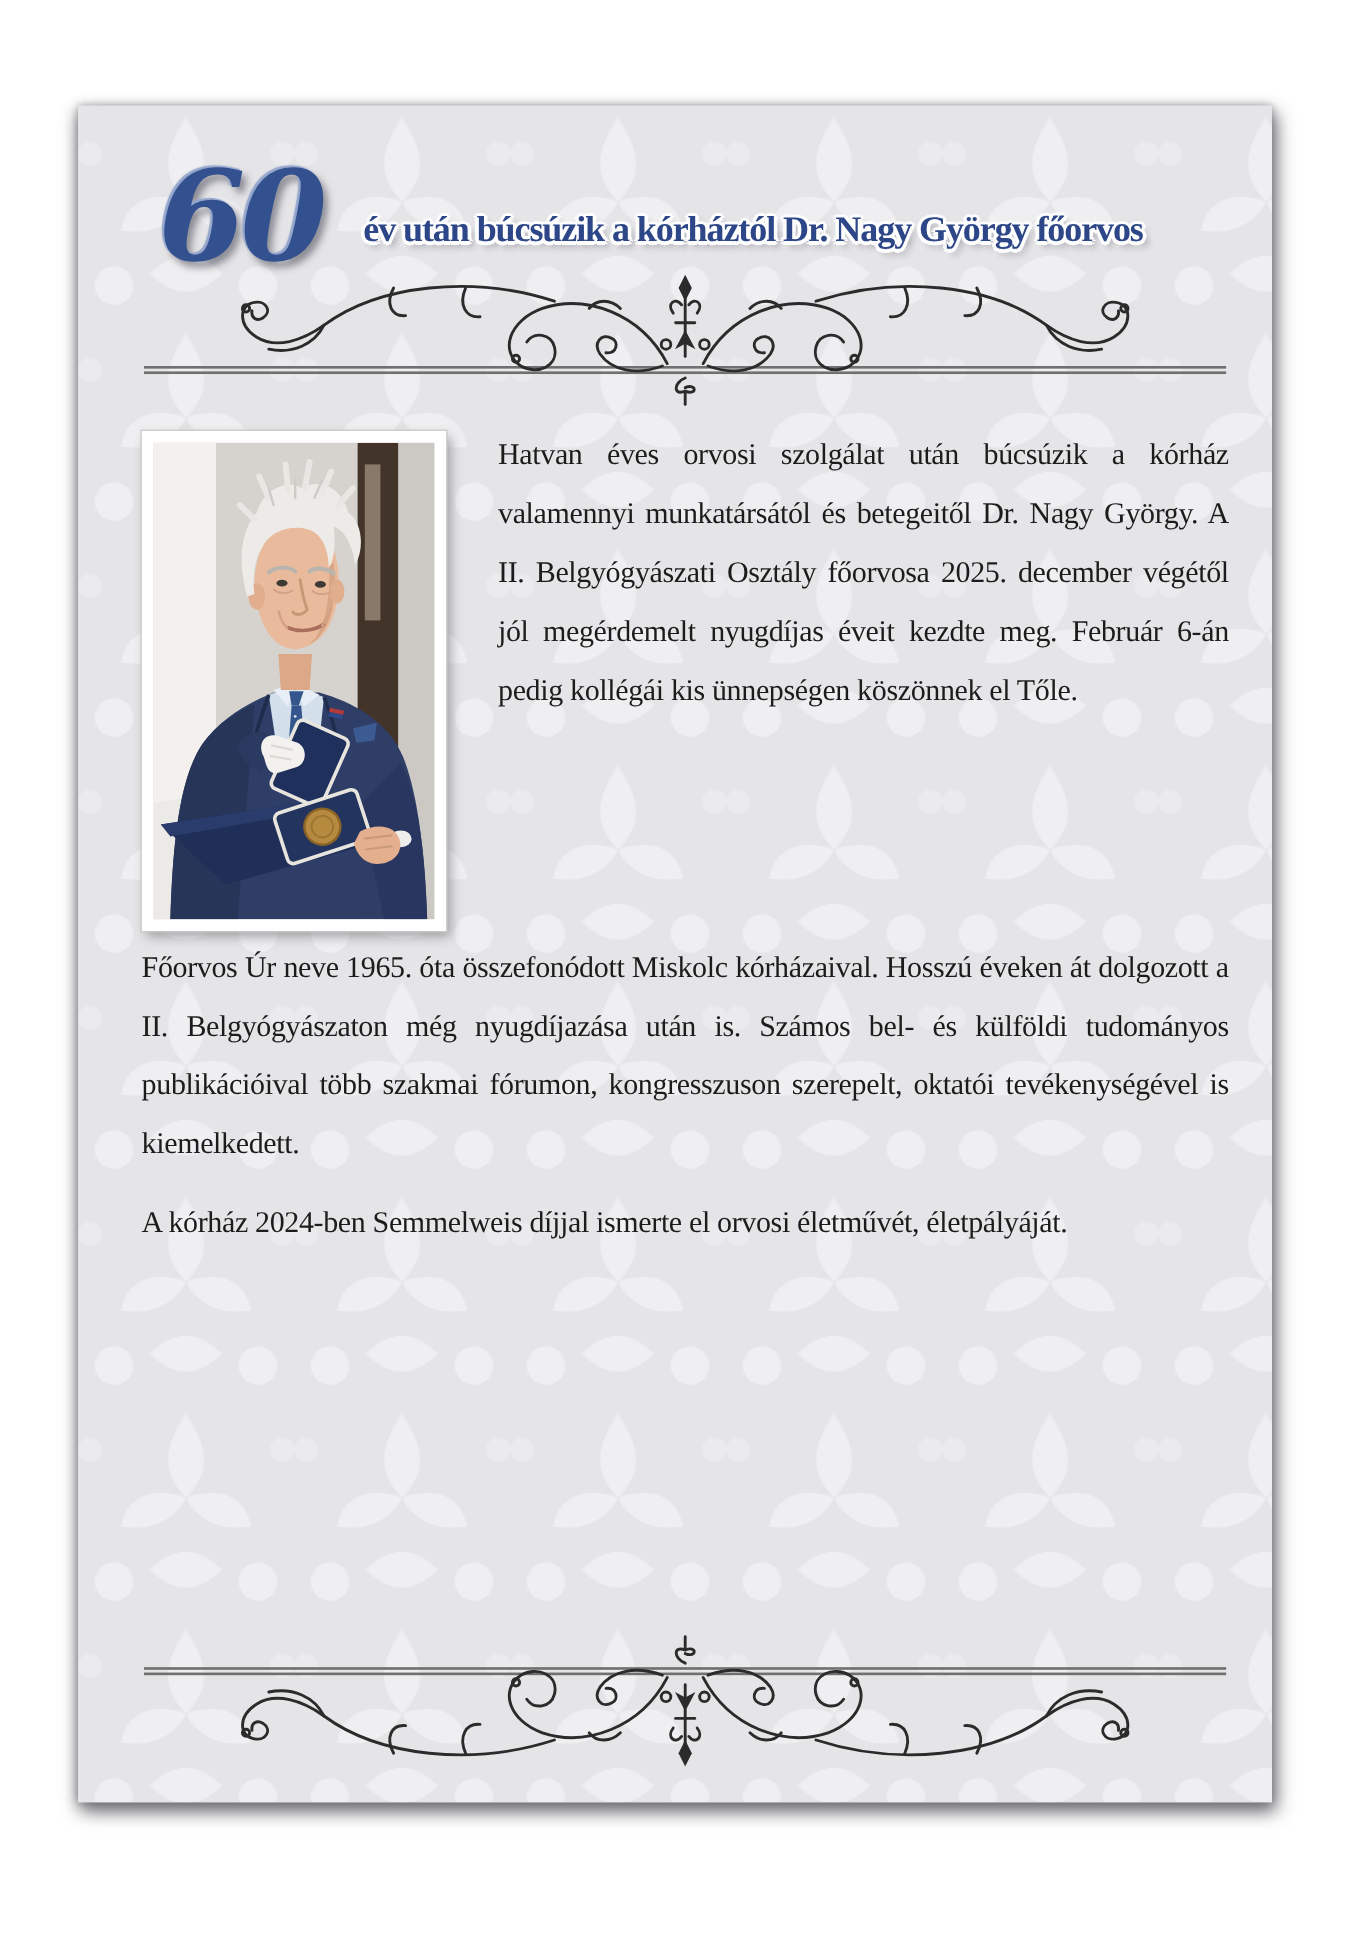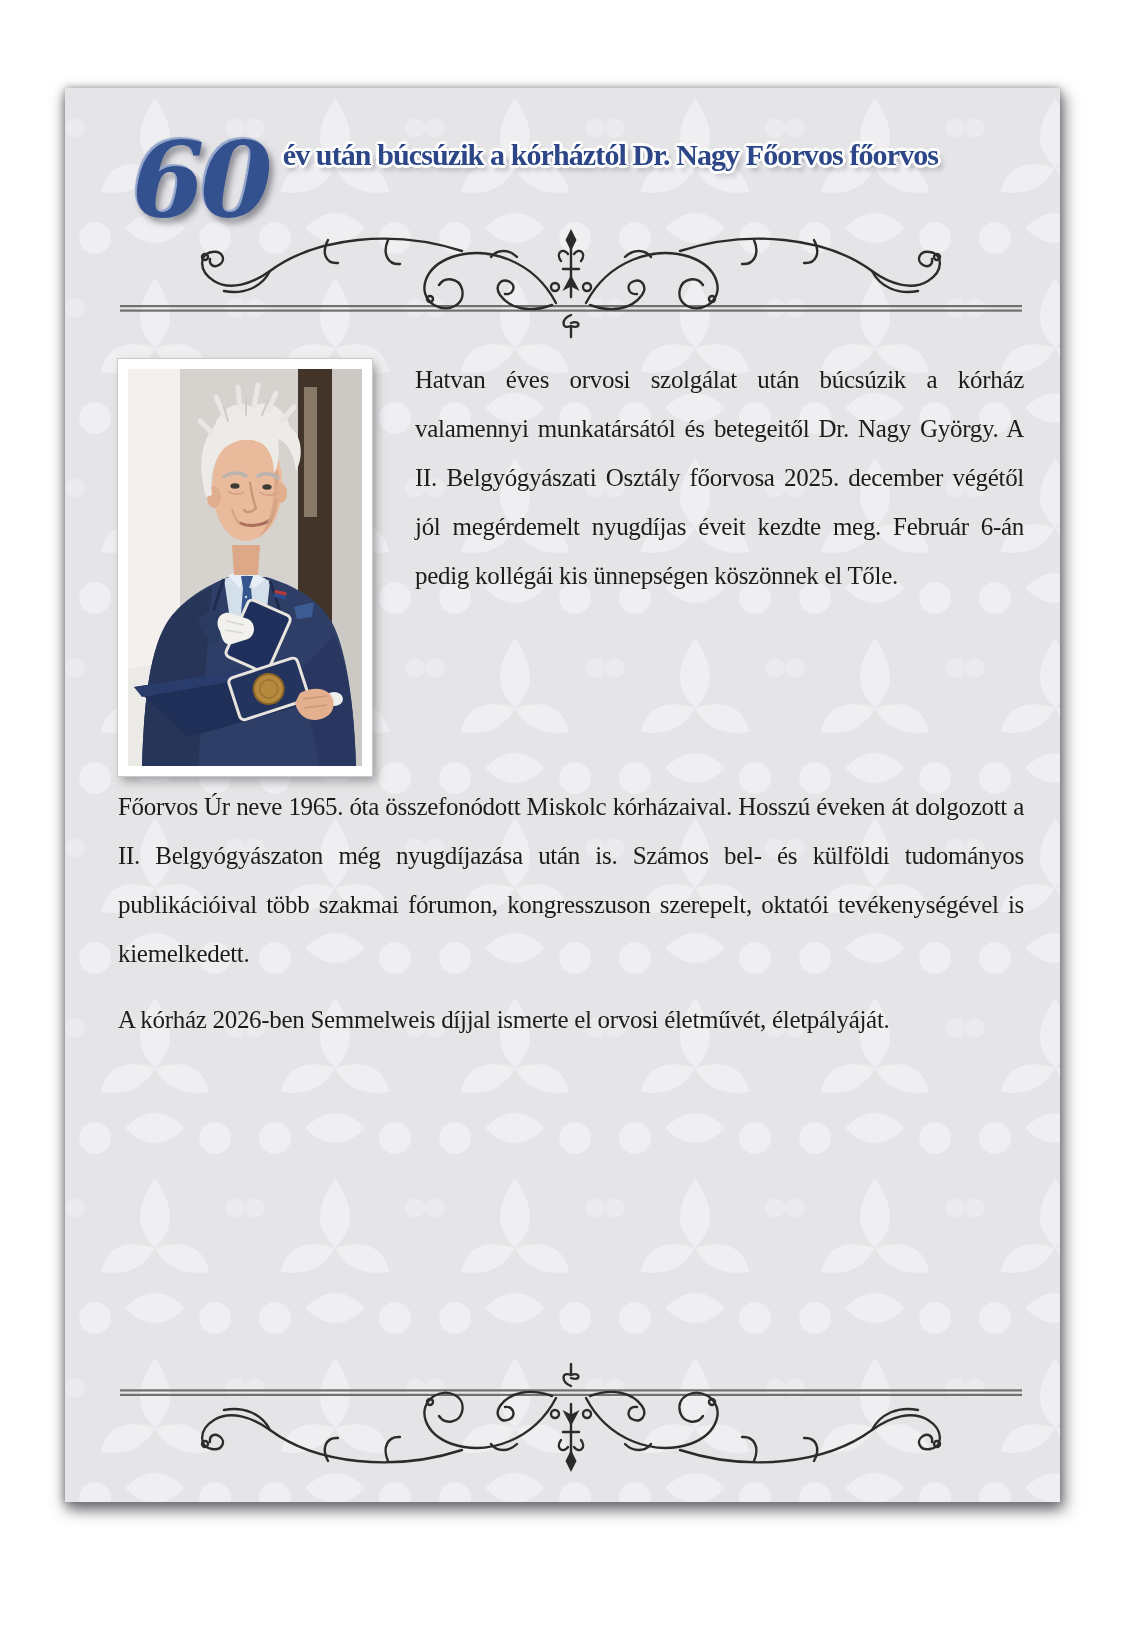--- a/index.html
+++ b/index.html
@@ -10,21 +10,21 @@
   }
   .card{
     position:absolute;left:65px;top:88px;width:995px;height:1414px;
     background:#e5e5e7;overflow:hidden;
     box-shadow:0 6px 13px rgba(90,90,95,.75), 0 0 7px rgba(110,110,115,.55), 6px 8px 14px rgba(100,100,105,.5);
   }
   .damask{position:absolute;left:0;top:0;width:100%;height:100%;}
   .content{position:relative;padding:50px 36px 0 53px;height:100%;box-sizing:border-box;}
 
   
-  .header{display:flex;margin:0 0 0 14px;white-space:nowrap;}
+  .header{display:flex;align-items:flex-end;margin:0 0 0 14px;white-space:nowrap;gap:20px;}
   .num60{
     font-family:"DejaVu Serif","Liberation Serif",serif;
     font-style:italic;font-weight:bold;font-size:104px;line-height:.82;
     color:#33508f;letter-spacing:-4px;
     text-shadow:-2px -2px 1px #93a5cc, 4px 5px 6px rgba(70,70,85,.55);
   }
   .headline{
     margin:0 0 14px 14px;font-weight:bold;font-size:30px;letter-spacing:-.9px;
     color:#2c4687;
     text-shadow:
@@ -111,21 +111,21 @@
           </g>
         </pattern>
       </defs>
       <rect width="100%" height="100%" fill="url(#damask-pat)"></rect>
     </svg>
 
     <div class="content">
 
       <header class="header">
         <span class="num60">60</span>
-        <h1 class="headline">év után búcsúzik a kórháztól Dr. Nagy Főorvos főorvos</h1>
+        <h1 class="headline">év után búcsúzik a kórháztól Dr. Nagy György főorvos</h1>
       </header>
 
       <div class="ornament top">
         <svg width="902" height="112" viewBox="0 0 902 112">
           <use href="#flourish" xlink:href="#flourish"></use>
         </svg>
       </div>
 
       <div class="body-text">
 
@@ -199,21 +199,21 @@
             <path d="M98,252 L116,256 M97,261 L115,264" stroke="#d9d7d2" stroke-width="1.6" fill="none"></path>
 
             <ellipse cx="206" cy="330" rx="9" ry="7" fill="#eeeeea"></ellipse>
             <path d="M172,324 C188,316 202,320 205,331 C208,342 199,351 186,351 C175,351 169,342 167,334 Z" fill="#e3af8e"></path>
             <path d="M175,330 L199,327 M176,339 L199,336" stroke="#c99a78" stroke-width="1.6" fill="none"></path>
           </svg>
         </figure>
 
         <p class="para">Hatvan éves orvosi szolgálat után búcsúzik a kórház valamennyi munkatársától és betegeitől Dr. Nagy György. A II. Belgyógyászati Osztály főorvosa 2025. december végétől jól megérdemelt nyugdíjas éveit kezdte meg. Február 6-án pedig kollégái kis ünnepségen köszönnek el Tőle.</p>
         <p class="para clear">Főorvos Úr neve 1965. óta összefonódott Miskolc kórházaival. Hosszú éveken át dolgozott a II. Belgyógyászaton még nyugdíjazása után is. Számos bel- és külföldi tudományos publikációival több szakmai fórumon, kongresszuson szerepelt, oktatói tevékenységével is kiemelkedett.</p>
-        <p class="para">A kórház 2026-ben Semmelweis díjjal ismerte el orvosi életművét, életpályáját.</p>
+        <p class="para">A kórház 2024-ben Semmelweis díjjal ismerte el orvosi életművét, életpályáját.</p>
       </div>
 
       <div class="ornament bottom">
         <svg width="902" height="112" viewBox="0 0 902 112">
           <use href="#flourish" xlink:href="#flourish" transform="translate(0,112) scale(1,-1)"></use>
         </svg>
       </div>
 
     </div>
   </div>

